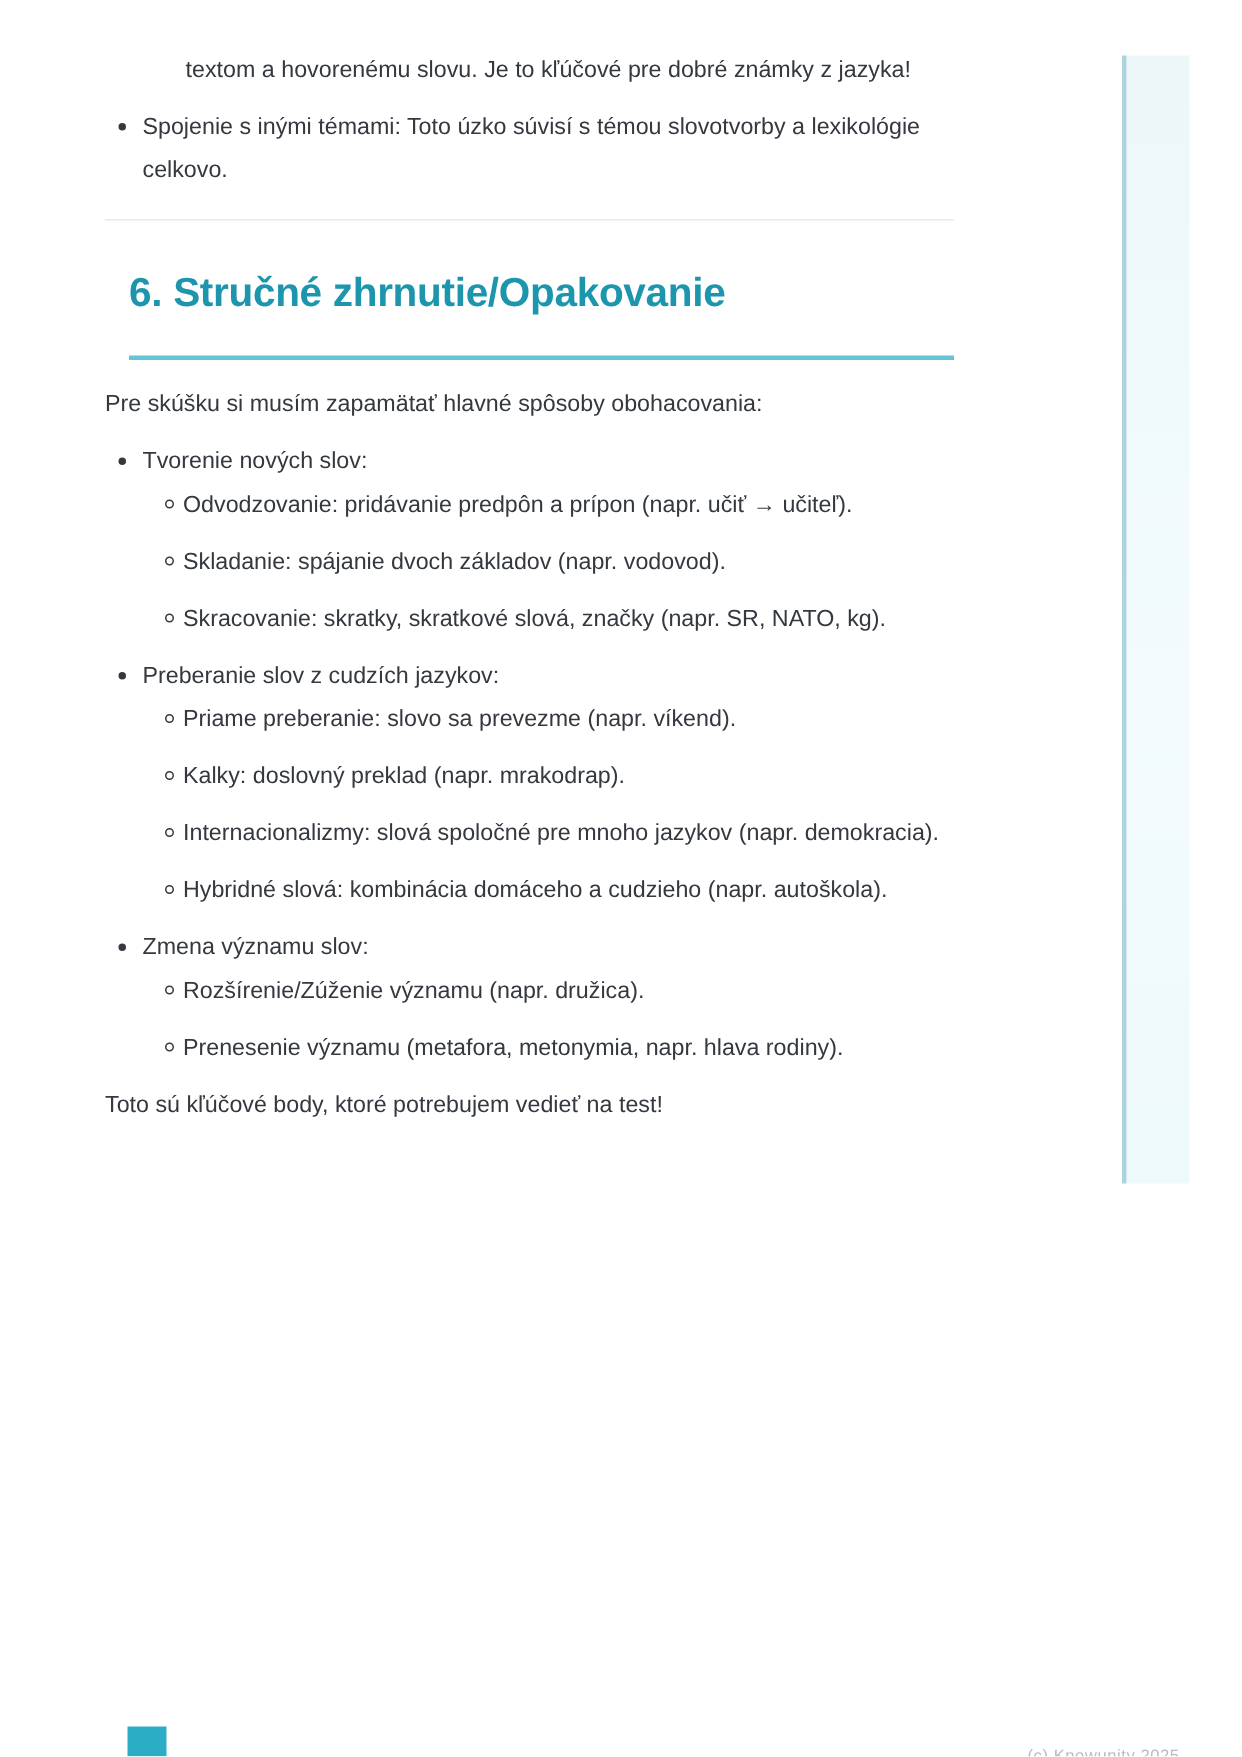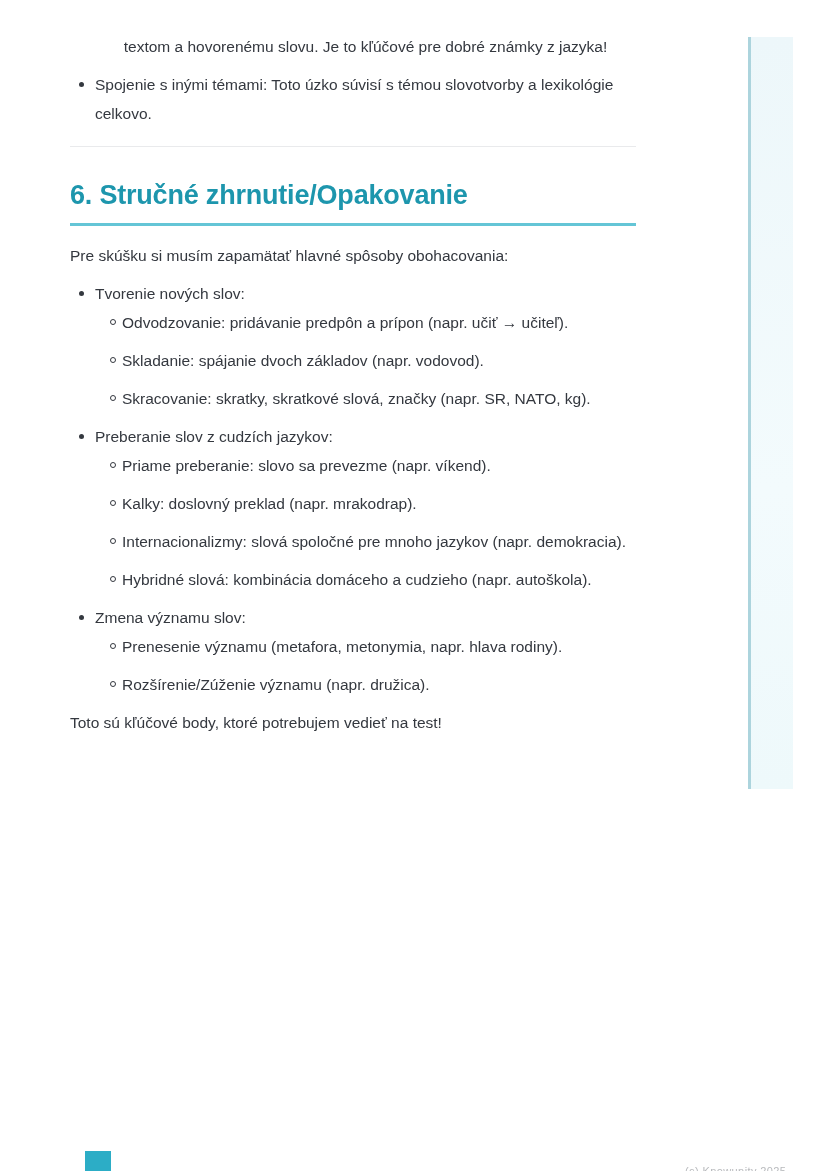--- a/index.html
+++ b/index.html
@@ -11,21 +11,21 @@
   .text{display:block;}
   .indent1{padding-left:25px;text-align:center;}
   .l1 .text{padding-left:25px;}
   .l2 .text{padding-left:52px;}
   .b{font-weight:normal;}
   .i{}
   .marker.dot{position:absolute;left:9px;top:12px;width:5px;height:5px;border-radius:50%;background:#34383f;}
   .marker.circle{position:absolute;left:40px;top:11px;width:4px;height:4px;border:1.5px solid #34383f;border-radius:50%;background:#fff;}
   .divider{border:none;border-top:1px solid #e9eaec;margin:18px 0 0 0;}
   .heading{font-size:27px;line-height:34px;font-weight:bold;letter-spacing:-0.2px;
-           margin:31px 0 0 0;padding-bottom:11px;border-bottom:3px solid #64c5d6;color:#1d96ad;}
+           margin:31px 0 0 16px;padding-bottom:25px;border-bottom:3px solid #64c5d6;color:#1d96ad;}
   .lead{margin-top:15px;}
   .closing{margin-top:0;}
   .footer{position:absolute;top:1165px;left:685px;font-size:11px;letter-spacing:0.4px;color:#b8babd;}
   .side-strip{position:absolute;left:748px;top:37px;width:42px;height:752px;
               background:linear-gradient(180deg,#edf7fa 0%,#f3fbfd 60%,#eef9fb 100%);
               border-left:3px solid #acd4dd;}
   .corner-accent{position:absolute;left:85px;top:1151px;width:26px;height:20px;background:#2cadc6;}
 </style>
 </head>
 <body>
@@ -90,25 +90,25 @@
             <span class="text"><span class="b">Hybridné slová:</span><span> kombinácia domáceho a cudzieho (napr. </span><span class="i">autoškola</span><span>).</span></span>
           </div>
         </div>
         <div class="group">
           <div class="row l1 tight">
             <span class="marker dot"></span>
             <span class="text b">Zmena významu slov:</span>
           </div>
           <div class="row l2">
             <span class="marker circle"></span>
-            <span class="text"><span class="b">Prenesenie</span><span> významu (metafora, metonymia, napr. </span><span class="i">hlava</span><span> rodiny).</span></span>
+            <span class="text"><span class="b">Rozšírenie/Zúženie</span><span> významu (napr. </span><span class="i">družica</span><span>).</span></span>
           </div>
           <div class="row l2">
             <span class="marker circle"></span>
-            <span class="text"><span class="b">Rozšírenie/Zúženie</span><span> významu (napr. </span><span class="i">družica</span><span>).</span></span>
+            <span class="text"><span class="b">Prenesenie</span><span> významu (metafora, metonymia, napr. </span><span class="i">hlava</span><span> rodiny).</span></span>
           </div>
         </div>
       </div>
 
     <p class="row closing">Toto sú kľúčové body, ktoré potrebujem vedieť na test!</p>
 
   </div>
 
   <div class="corner-accent"></div>
 

